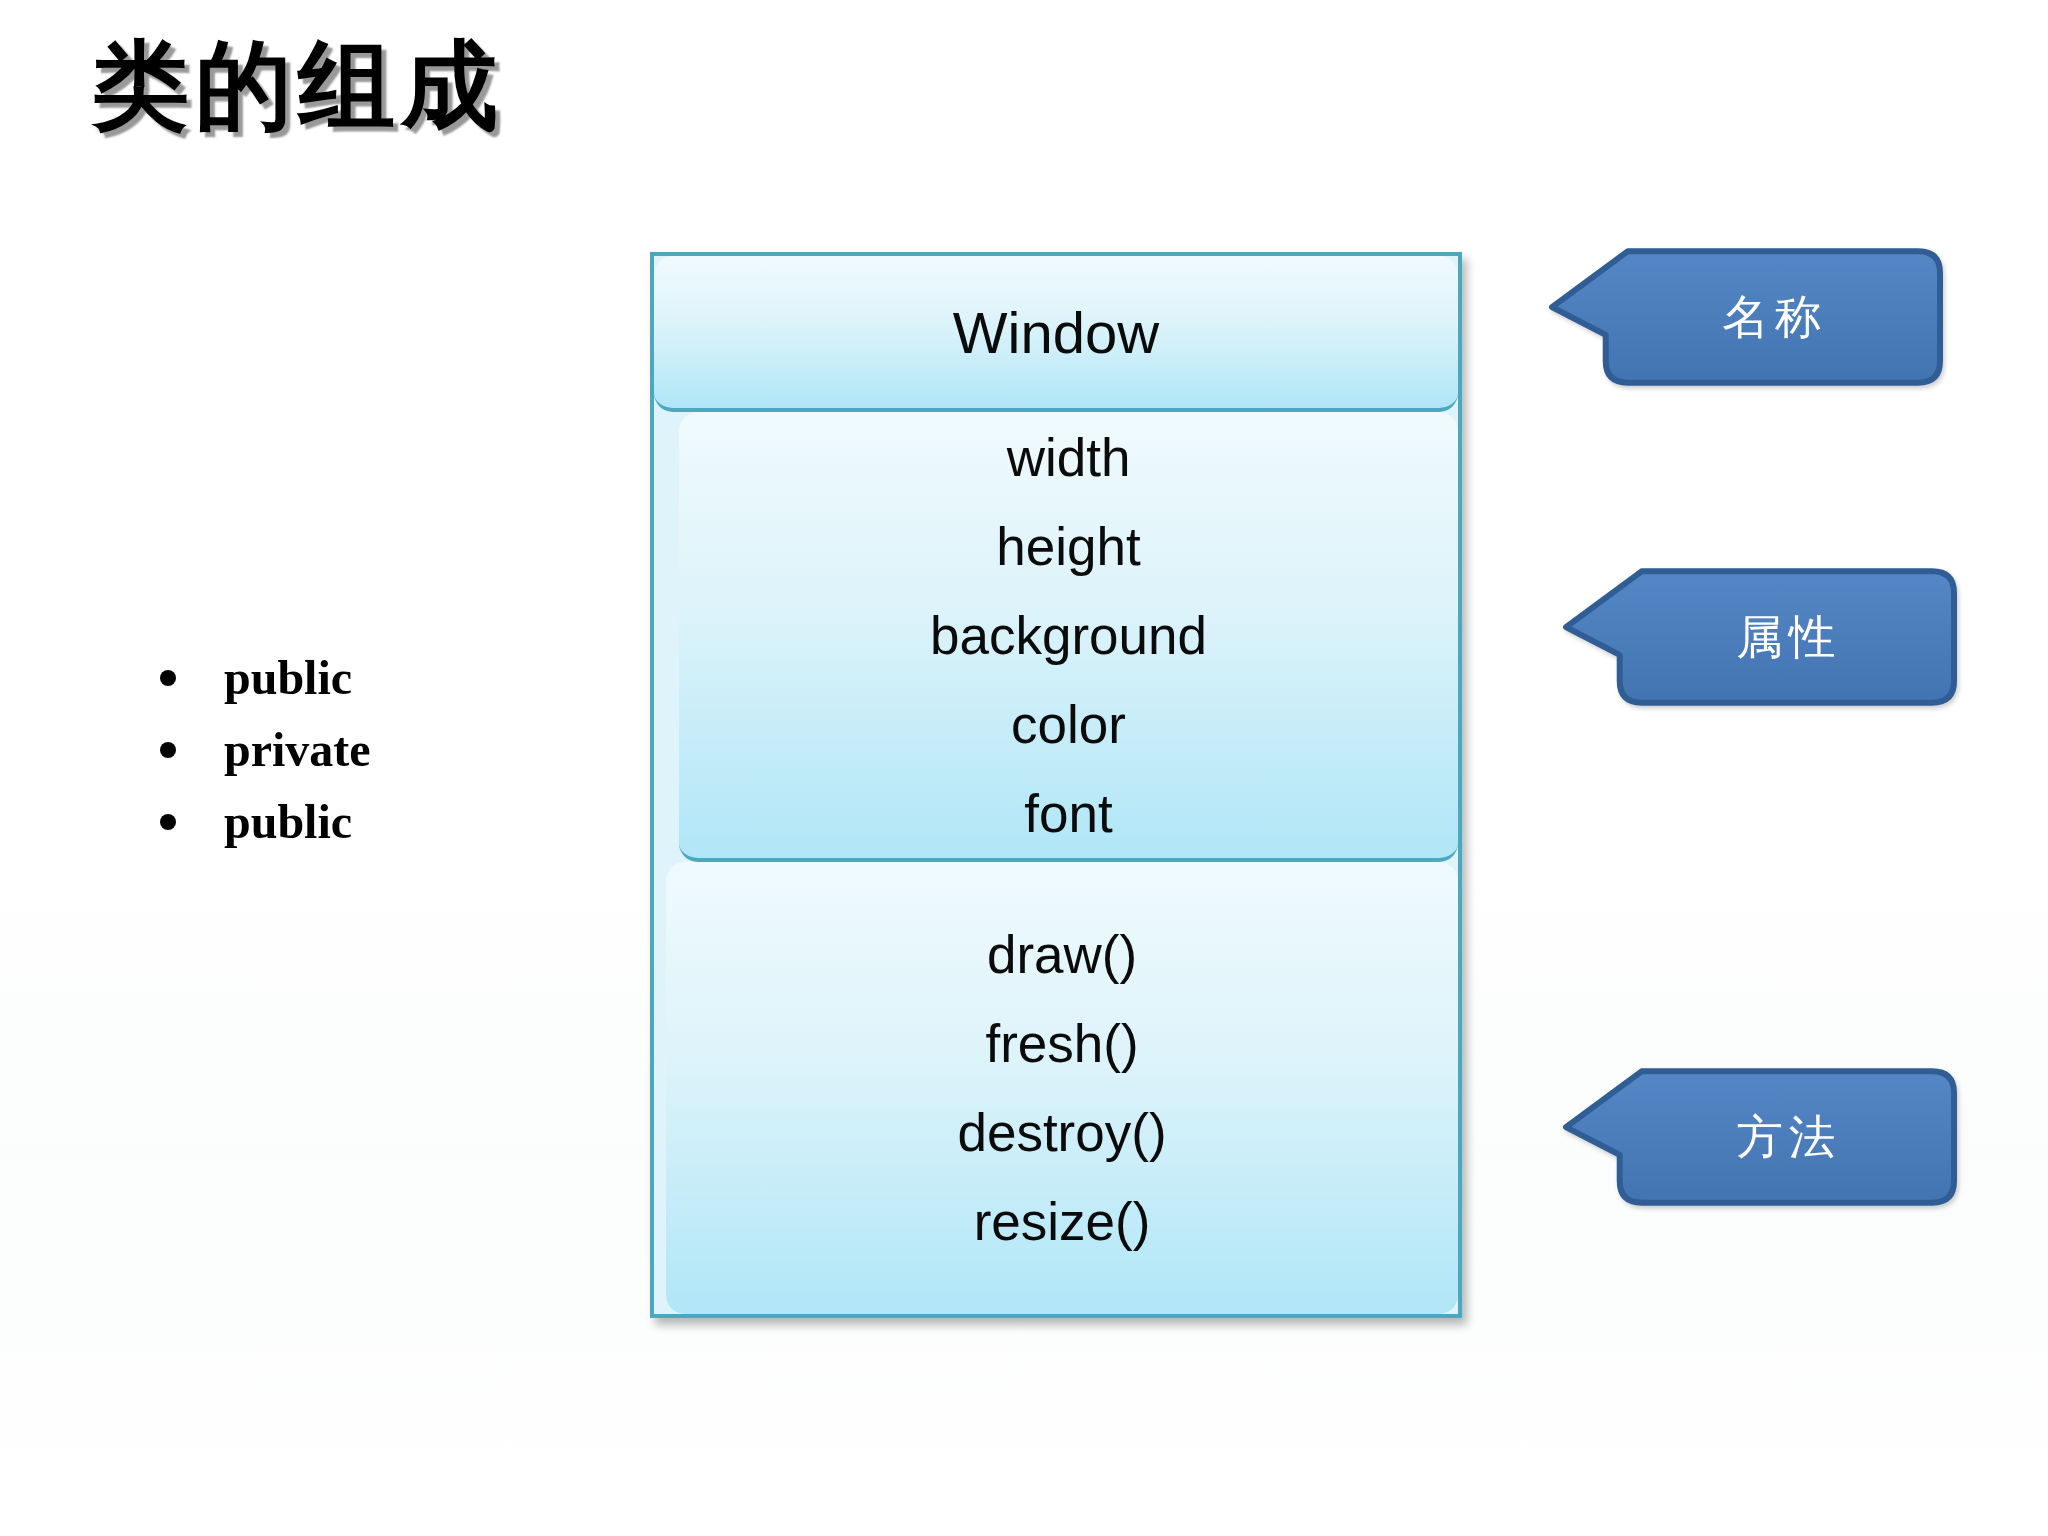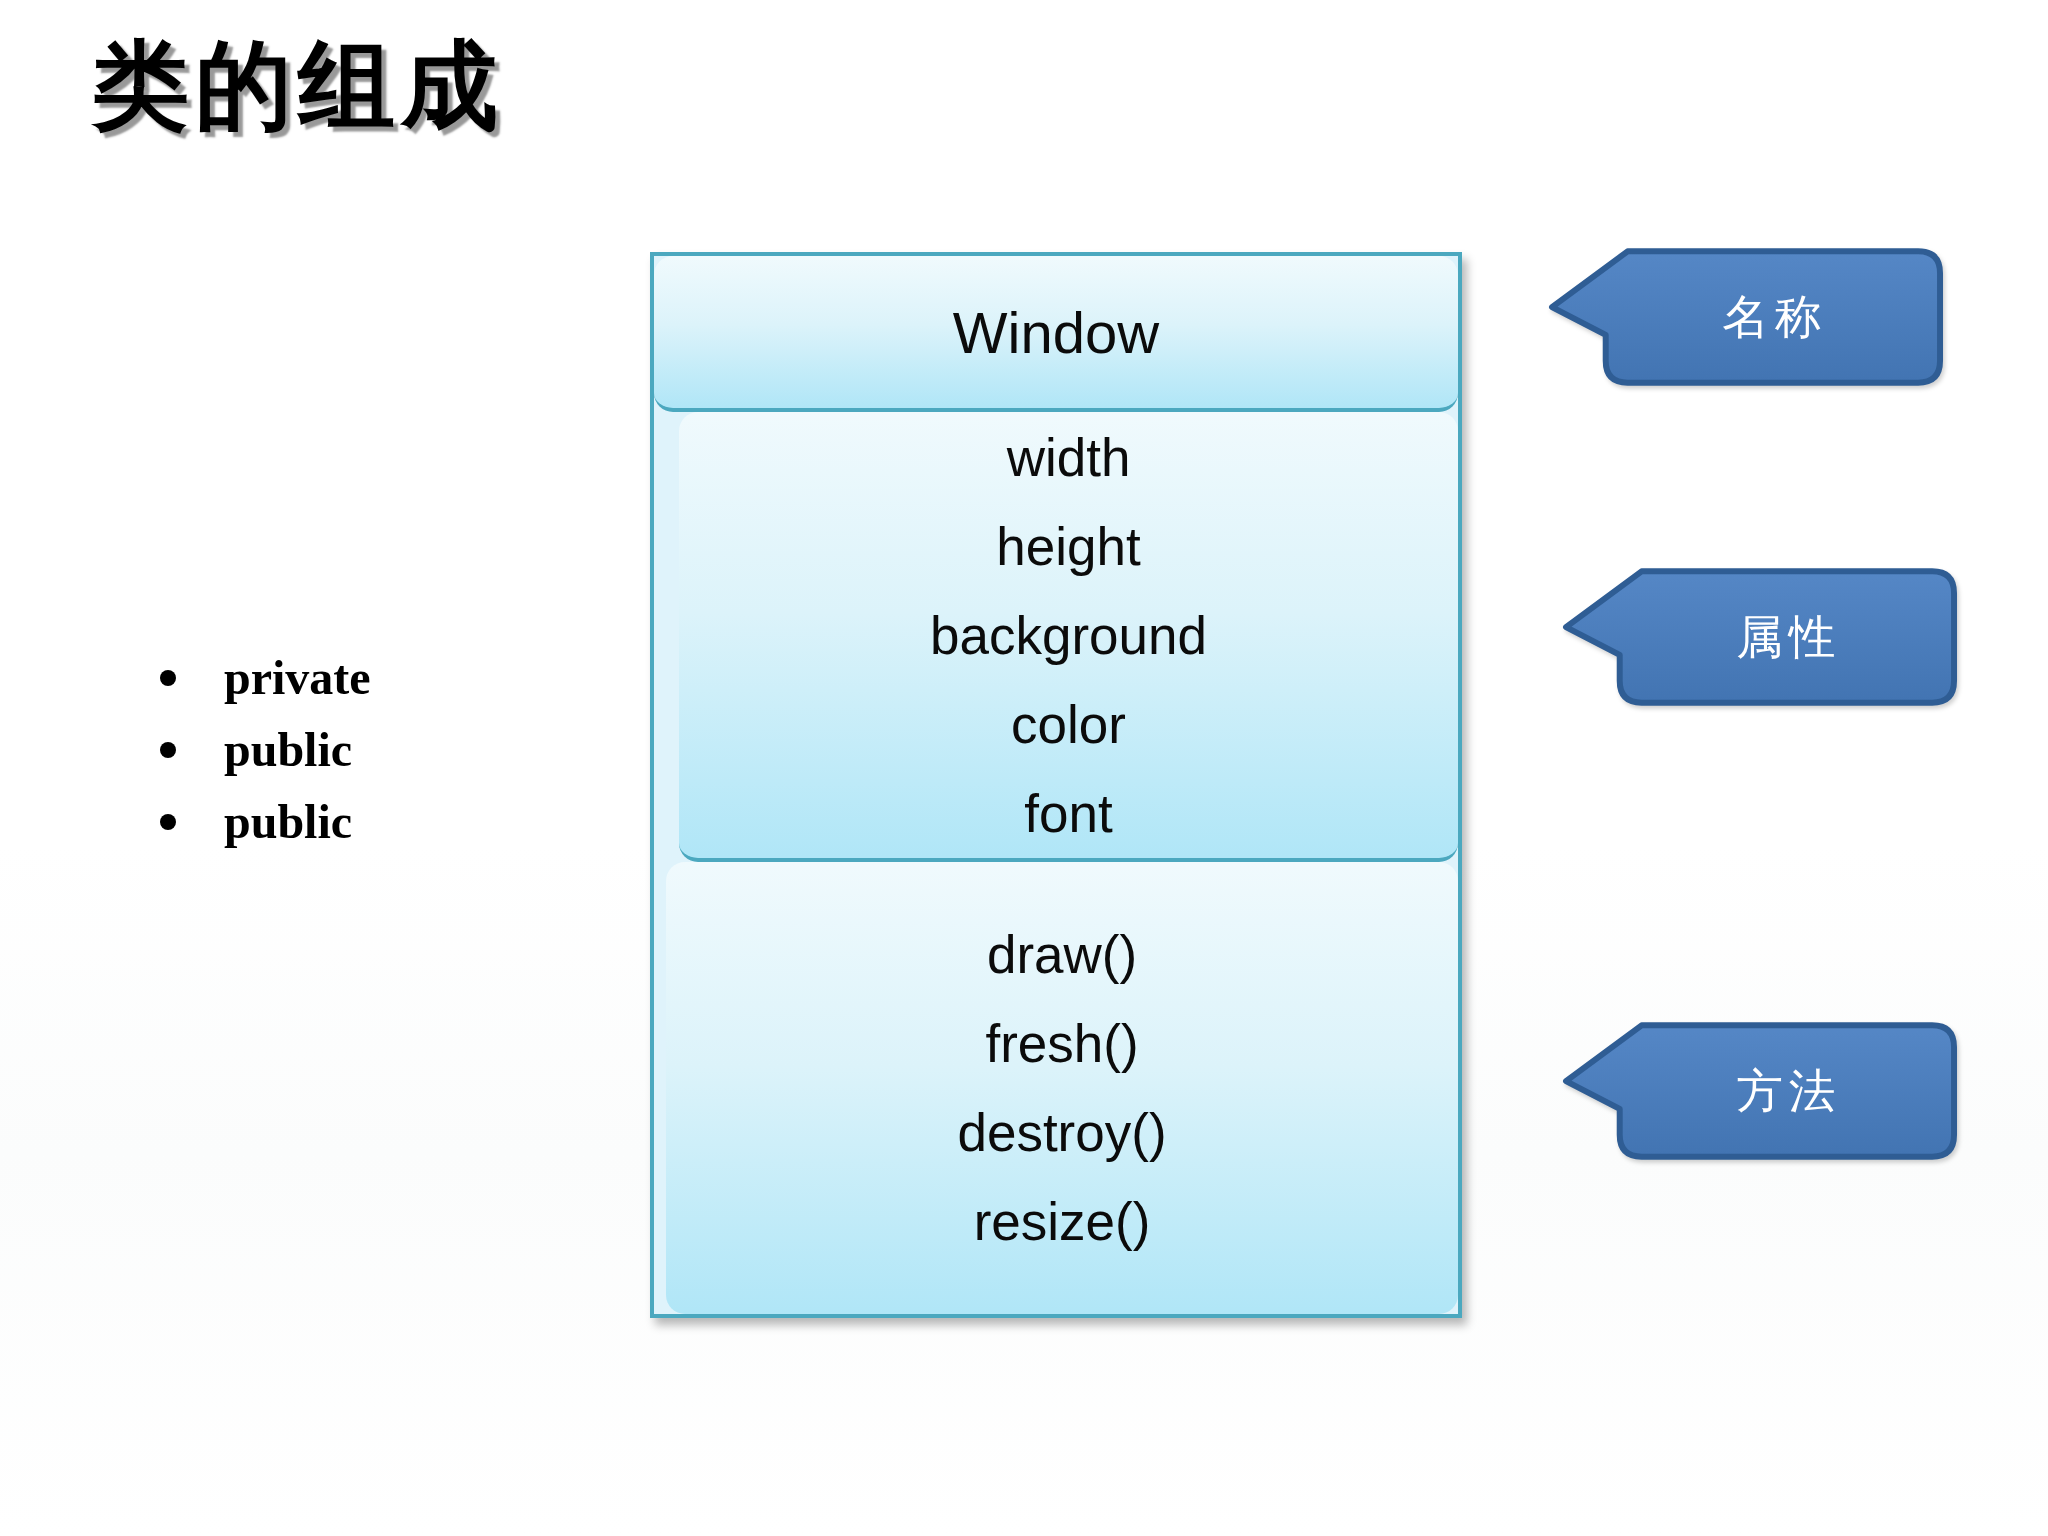--- a/index.html
+++ b/index.html
@@ -108,44 +108,44 @@
 
   
   .callout {
     position: absolute;
     width: 398px;
     height: 142px;
     filter: drop-shadow(2px 3px 2px rgba(0,0,0,0.18));
   }
   .callout.c1 { left: 1548px; top: 246px; }
   .callout.c2 { left: 1562px; top: 566px; }
-  .callout.c3 { left: 1562px; top: 1020px; text-align: right; }
+  .callout.c3 { left: 1562px; top: 1066px; text-align: right; }
   .callout svg { width: 100%; height: 100%; display: block; }
   .callout-label-text {
     font-family: "Liberation Serif", "DejaVu Serif", serif;
     font-size: 47px;
     fill: #ffffff;
     letter-spacing: 6px;
   }
 </style>
 </head>
 <body>
 
 <div class="slide">
 
   <div class="slide-title">类的组成</div>
 
   <div class="bullet-list">
     <div class="bullet-item">
       <span class="bullet-dot"></span>
-      <span class="bullet-label">private</span>
+      <span class="bullet-label">public</span>
     </div>
     <div class="bullet-item">
       <span class="bullet-dot"></span>
-      <span class="bullet-label">public</span>
+      <span class="bullet-label">private</span>
     </div>
     <div class="bullet-item">
       <span class="bullet-dot"></span>
       <span class="bullet-label">public</span>
     </div>
   </div>
 
   <div class="class-box">
     <div class="compartment name">
       <div class="member-line" style="font-size:58px;">Window</div>

